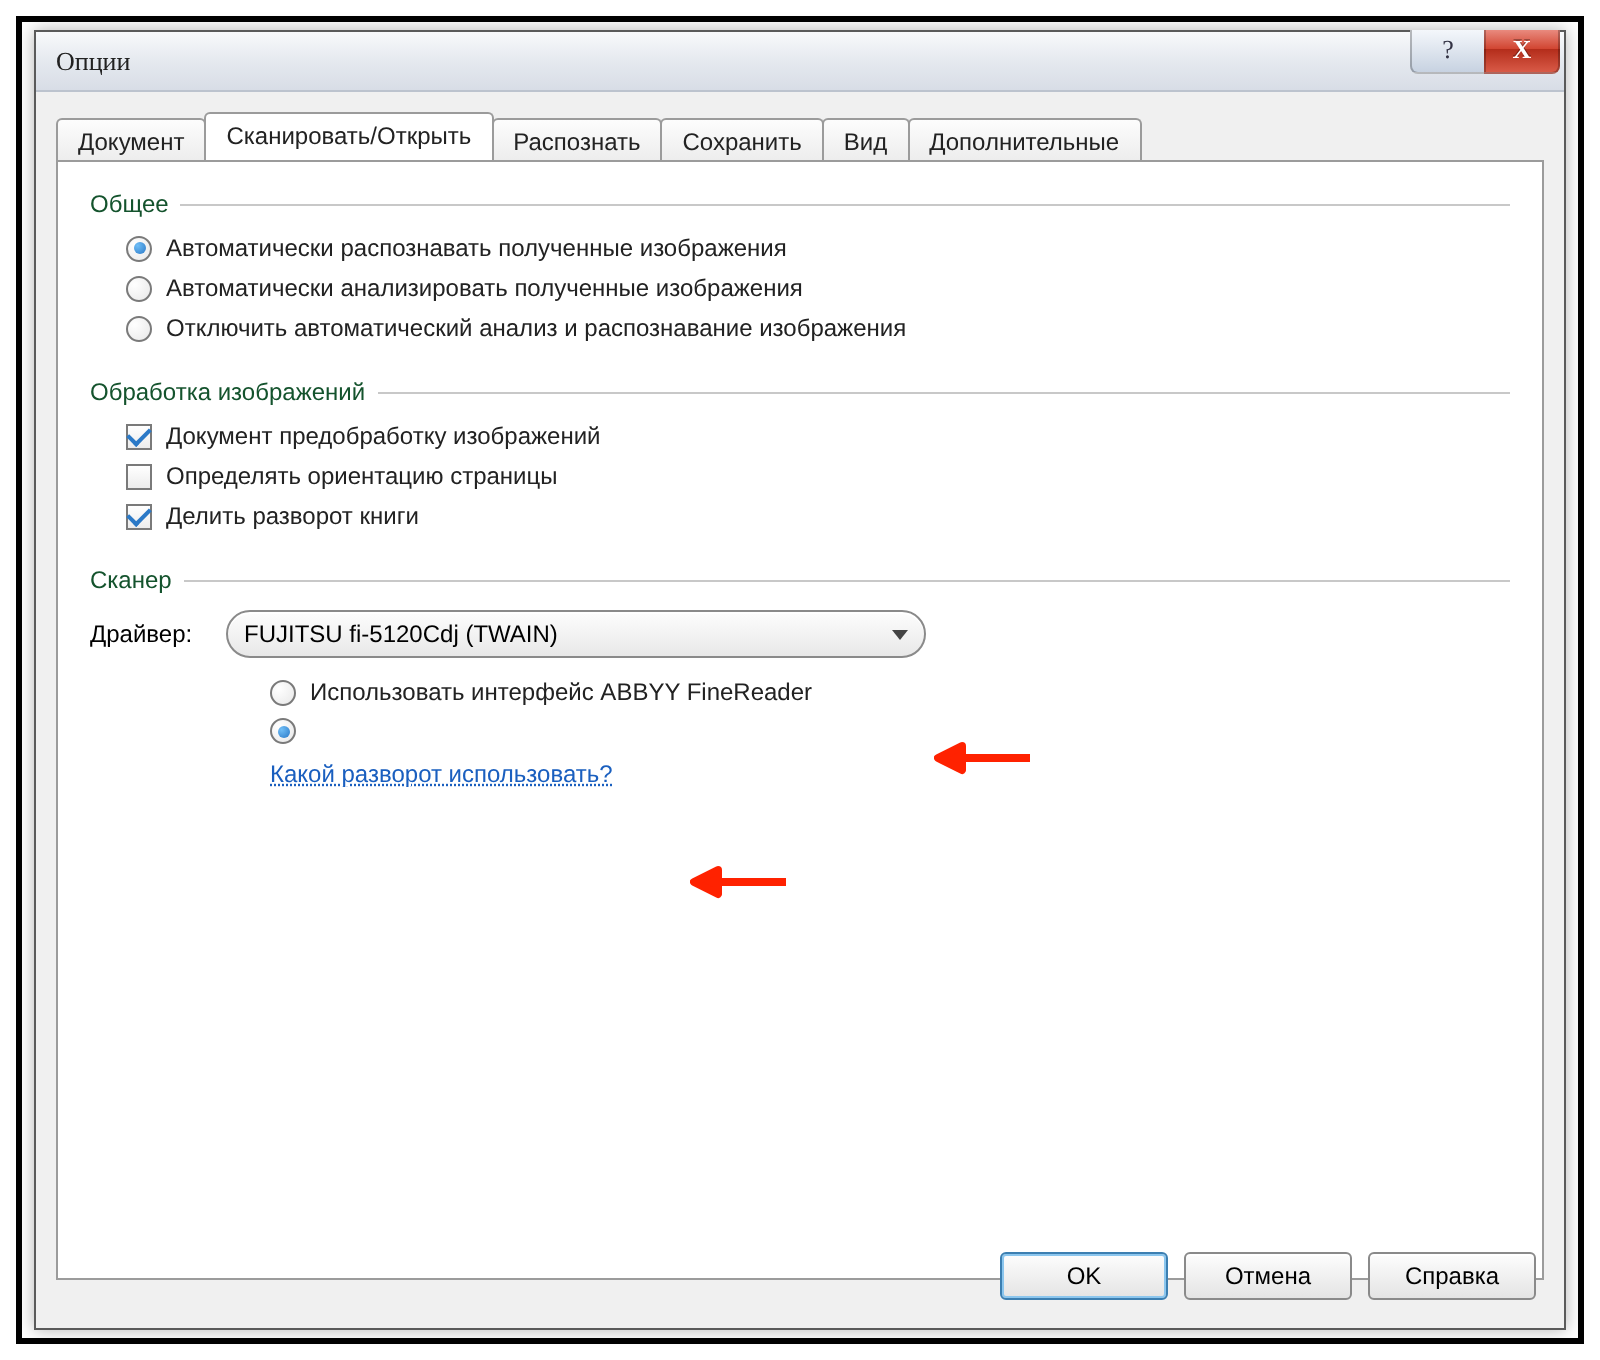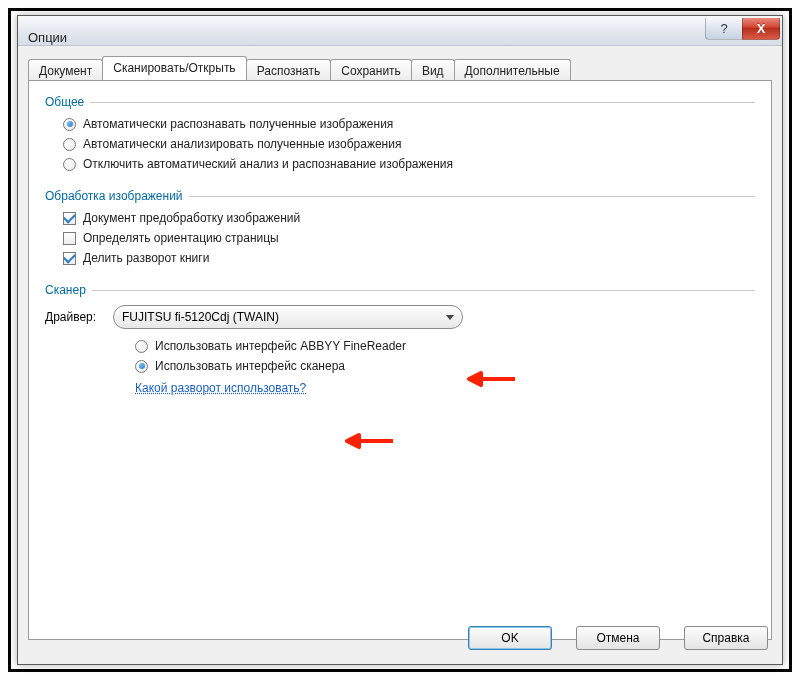--- a/index.html
+++ b/index.html
@@ -27,22 +27,23 @@
     background: #f0f0f0;
     border: 1px solid #5a5a5a;
     box-shadow: 0 0 8px rgba(0,0,0,0.3);
   }
   
   .titlebar {
     height: 30px;
     background: linear-gradient(to bottom, #f8f9fb 0%, #e5e9ef 50%, #d8dde6 100%);
     border-bottom: 1px solid #bcc3ce;
     display: flex;
-    align-items: flex-end;
+    align-items: center;
     padding: 0 2px 0 10px;
+    font-family: Liberation Serif, serif;
   }
   .titlebar .title {
     flex: 1;
     font-size: 13px;
     color: #222;
   }
   .winbtns { display: flex; gap: 0; margin-right: 0; }
   .winbtn {
     width: 38px; height: 22px;
     border: 1px solid rgba(0,0,0,0.25);
@@ -109,21 +110,21 @@
   .group {
     margin-bottom: 18px;
   }
   .group-header {
     display: flex;
     align-items: center;
     margin-bottom: 8px;
   }
   .group-header .lbl {
     font-size: 12px;
-    color: #0369a1;
+    color: #14532d;
     padding-right: 6px;
   }
   .group-header .line {
     flex: 1;
     height: 1px;
     background: #c8c8c8;
   }
   .opts { padding-left: 18px; }
   .opt {
     display: flex;
@@ -210,21 +211,21 @@
     position: absolute;
     width: 48px; height: 18px;
     pointer-events: none;
   }
   .arrow svg { width: 100%; height: 100%; }
   
   .btnbar {
     position: absolute;
     right: 14px; bottom: 14px;
     display: flex;
-    gap: 24px;
+    gap: 8px;
   }
   .btn {
     min-width: 84px;
     height: 24px;
     border: 1px solid #8a8a8a;
     border-radius: 3px;
     background: linear-gradient(to bottom, #fdfdfd, #e4e4e4);
     font-size: 12px;
     display: flex; align-items:center; justify-content:center;
     cursor: default;
@@ -313,21 +314,20 @@
           <span>FUJITSU fi-5120Cdj (TWAIN)</span>
         </div>
       </div>
       <div class="sub-opts">
         <div class="opt">
           <span class="radio"></span>
           <span>Использовать интерфейс ABBYY FineReader</span>
         </div>
         <div class="opt">
           <span class="radio checked"></span>
-          <span>Использовать интерфейс сканера</span>
         </div>
         <span class="link">Какой разворот использовать?</span>
       </div>
     </div>
 
     <div class="arrow" style="left:438px; top:289px;">
       <svg viewBox="0 0 48 18">
             <path d="M48 9 L14 9 M14 3 L2 9 L14 15 Z" fill="#f20" stroke="#f20" stroke-width="4" stroke-linejoin="round"></path>
           </svg>
     </div>

